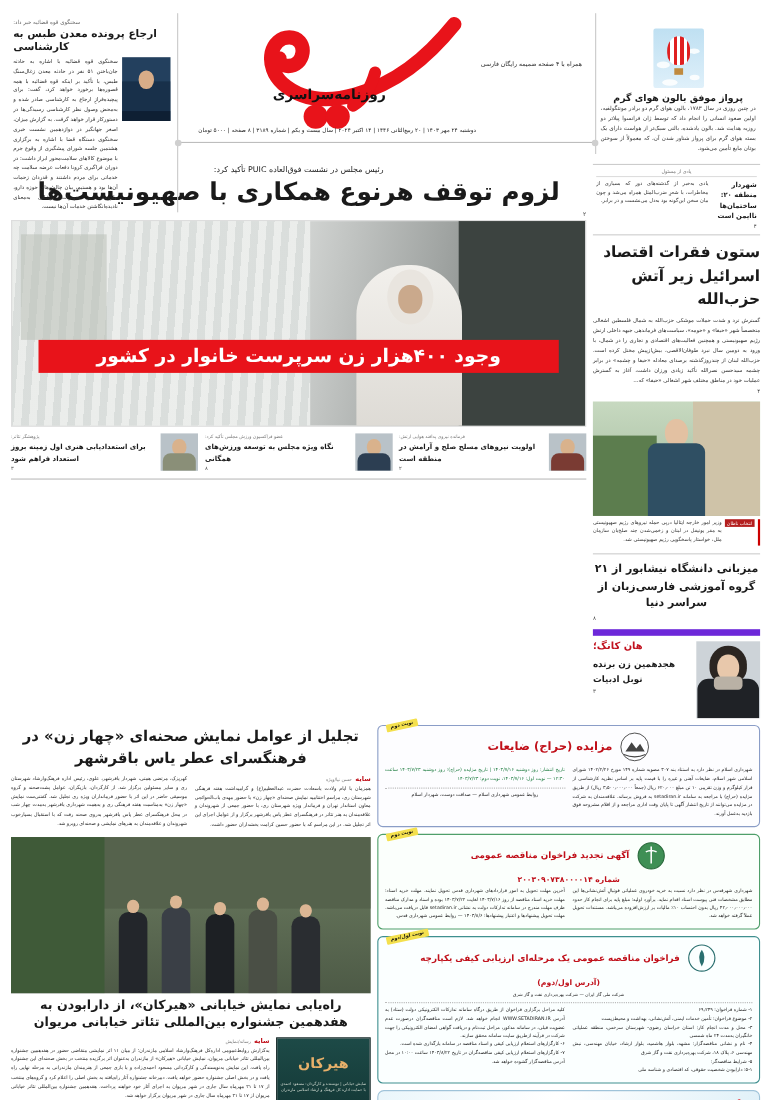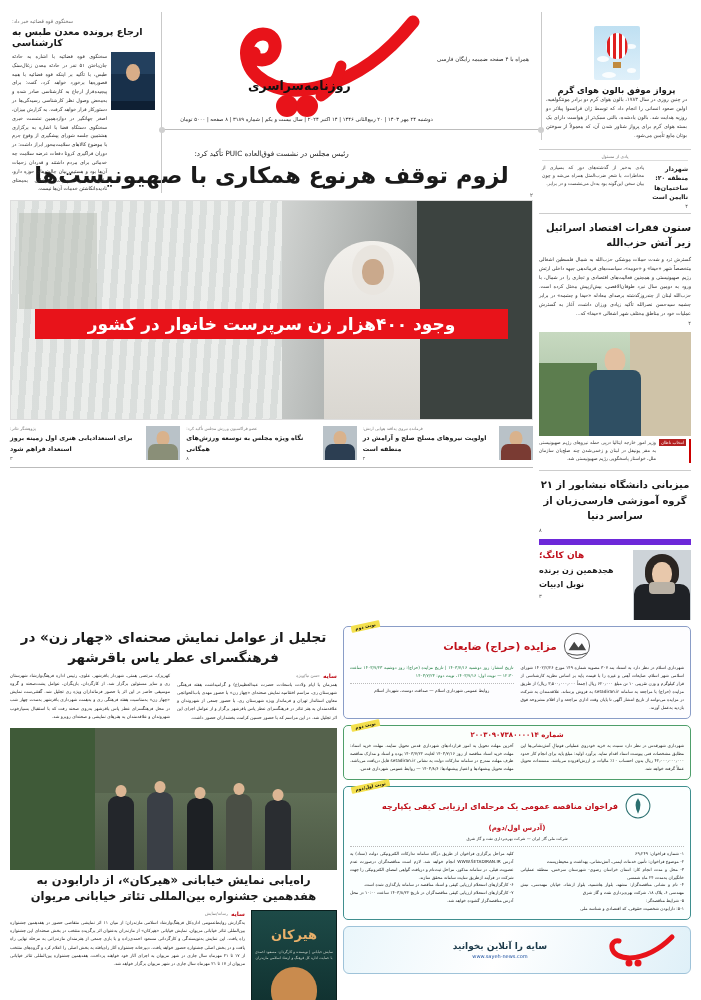--- a/index.html
+++ b/index.html
@@ -57,21 +57,21 @@
 
   
   .mini-box { border-top:1px solid #ccc; border-bottom:1px solid #ccc; padding:4px 3px; }
   .mini-box .lbl { font-size:4.4px; color:#777; text-align:center; border-bottom:1px solid #ddd;
       padding-bottom:1px; margin-bottom:3px; }
   .mini-flex { display:flex; gap:4px; }
   .mini-flex h4 { font-size:6.2px; font-weight:bold; line-height:1.5; width:40px; flex:0 0 40px; }
   .mini-flex p { font-size:4.7px; line-height:1.75; text-align:justify; color:#333; flex:1; }
   .pg { font-size:5px; color:#444; margin-top:2px; }
 
-  .lc-head { font-size:10px; font-weight:bold; line-height:1.5; text-align:right; margin:6px 0 5px; }
+  .lc-head { font-size:14px; font-weight:bold; line-height:1.5; text-align:right; margin:6px 0 5px; }
   .lc-body { font-size:4.9px; line-height:1.82; text-align:justify; color:#2b2b2b; }
 
   .lc-photo { width:100%; height:104px; margin-top:6px; position:relative; overflow:hidden;
       background:linear-gradient(#c7d9c0,#9fb79a); }
   .lc-photo .bld{position:absolute;right:0;top:0;width:40%;height:100%;background:#cfc3a8;}
   .lc-photo .veg{position:absolute;left:0;bottom:0;width:38%;height:70%;background:#5c7d4e;}
   .lc-photo .man-h{position:absolute;left:50%;top:16px;transform:translateX(-50%);
       width:21px;height:25px;border-radius:48%;background:#e3c1a2;}
   .lc-photo .man-b{position:absolute;left:50%;top:38px;transform:translateX(-50%);
       width:52px;height:66px;background:#2f4f63;border-radius:8px 8px 0 0;}
@@ -95,21 +95,21 @@
   .hk-photo .scarf{position:absolute;left:50%;top:32px;transform:translateX(-50%);
       width:26px;height:12px;background:#b9b1a5;border-radius:4px;}
   .hk-txt { flex:1; text-align:left; }
   .hk-txt .n1 { font-size:9px; font-weight:bold; color:#c1121f; margin-bottom:4px; }
   .hk-txt .n2 { font-size:8px; font-weight:bold; line-height:1.7; }
 
   
   .kicker-c { text-align:center; font-size:7.2px; color:#222; margin-bottom:3px; }
   .main-head { text-align:center; font-size:22.5px; font-weight:bold; letter-spacing:-.3px;
       line-height:1.25; margin-bottom:3px; }
-  .main-photo { width:100%; height:220px; position:relative; overflow:hidden;
+  .main-photo { width:100%; height:188px; position:relative; overflow:hidden;
       background:linear-gradient(100deg,#cfd2cf 0%,#e3e5e3 40%,#9fa3a1 72%,#5d6360 100%); border:1px solid #ddd;}
   .mp-curtain{position:absolute;left:0;top:0;width:52%;height:100%;
       background:repeating-linear-gradient(94deg,#eceeec 0 7px,#dadedc 7px 14px);opacity:.95;}
   .mp-win{position:absolute;left:8px;top:12px;width:78px;height:96px;background:#b9bfb6;opacity:.55;}
   .mp-dark{position:absolute;right:0;top:0;width:22%;height:100%;background:#3c4340;}
   .mp-person{position:absolute;right:112px;top:40px;width:96px;height:180px;
       background:linear-gradient(#f2f0ec,#d9d6d0);border-radius:46px 46px 0 0;}
   .mp-head{position:absolute;right:138px;top:44px;width:42px;height:50px;border-radius:50%;background:#e9e5df;}
   .mp-face{position:absolute;right:148px;top:58px;width:22px;height:26px;border-radius:46%;background:#caa98c;}
   .red-band { position:absolute; left:24px; right:24px; top:108px; background:#e8131a;
@@ -353,20 +353,28 @@
           <div>
             <p class="hg">تاریخ انتشار: روز دوشنبه ۱۴۰۳/۷/۱۶ | تاریخ مزایده (حراج): روز دوشنبه ۱۴۰۳/۷/۲۳ ساعت ۱۲:۳۰ — نوبت اول: ۱۴۰۳/۷/۱۶، نوبت دوم: ۱۴۰۳/۷/۲۳</p>
             <hr>
             <p class="ctr">روابط عمومی شهرداری اسلام — صداقت دوست، شهردار اسلام</p>
           </div>
         </div>
       </div>
 
       <div class="ad green">
         <span class="ad-tag">نوبت دوم</span>
+        <div class="ad-top">
+          <svg class="ad-logo" viewBox="0 0 40 40">
+            <circle cx="20" cy="20" r="17" fill="#3f8f55"></circle>
+            <path d="M20 8 L20 30 M13 15 Q20 11 27 15" fill="none" stroke="#fff" stroke-width="2"></path>
+            <circle cx="20" cy="20" r="17" fill="none" stroke="#2c6b3e" stroke-width="1.5"></circle>
+          </svg>
+          <div class="ad-title sm">آگهی تجدید فراخوان مناقصه عمومی</div>
+        </div>
         <div class="ad-sub">شماره ۲۰۰۳۰۹۰۷۳۸۰۰۰۰۱۴</div>
         <div class="ad-cols">
           <div>
               <p>شهرداری شهرقدس در نظر دارد نسبت به خرید خودروی عملیاتی فوتبالِ آتش‌نشانی‌ها این مطابق مشخصات فنی پیوست اسناد اقدام نماید. برآورد اولیه: مبلغ پایه برای انجام کار حدود ۴۲٫۰۰۰٫۰۰۰٫۰۰۰ ریال بدون احتساب ۱۰٪ مالیات بر ارزش‌افزوده می‌باشد. مستندات تحویل عملاً گرفته خواهد شد.</p>
             </div>
           <div>
               <p>آخرین مهلت تحویل به امور قراردادهای شهرداری قدس تحویل نمایند. مهلت خرید اسناد: مهلت خرید اسناد مناقصه از روز ۱۴۰۳/۷/۱۶ لغایت ۱۴۰۳/۷/۲۲ بوده و اسناد و مدارک مناقصه ظرف مهلت مندرج در سامانه تدارکات دولت به نشانی setadiran.ir قابل دریافت می‌باشد. مهلت تحویل پیشنهادها و اعتبار پیشنهادها: ۱۴۰۳/۸/۶ — روابط عمومی شهرداری قدس.</p>
             </div>
         </div>
       </div>

